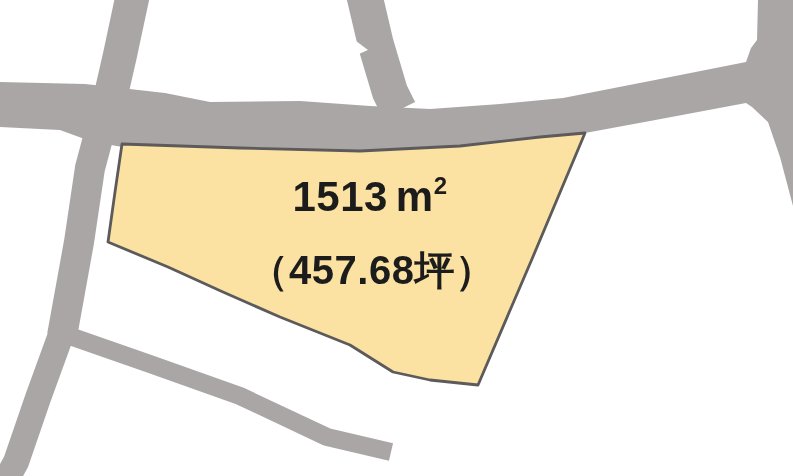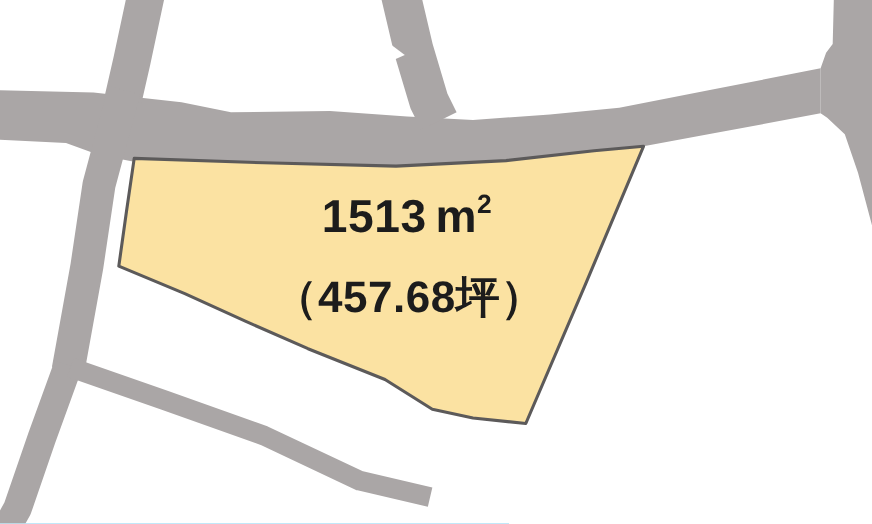--- a/index.html
+++ b/index.html
@@ -5,21 +5,21 @@
   html, body {
     margin: 0;
     padding: 0;
     background: #ffffff;
   }
   #stage {
     position: relative;
     width: 793px;
     height: 476px;
     overflow: hidden;
-    background: #0ea5e9;
+    background: #f9a8d4;
     font-family: "Liberation Sans", "DejaVu Sans", sans-serif;
   }
   #plot-map {
     display: block;
     width: 793px;
     height: 476px;
   }
   .road-stroke {
     fill: none;
     stroke-linejoin: round;

